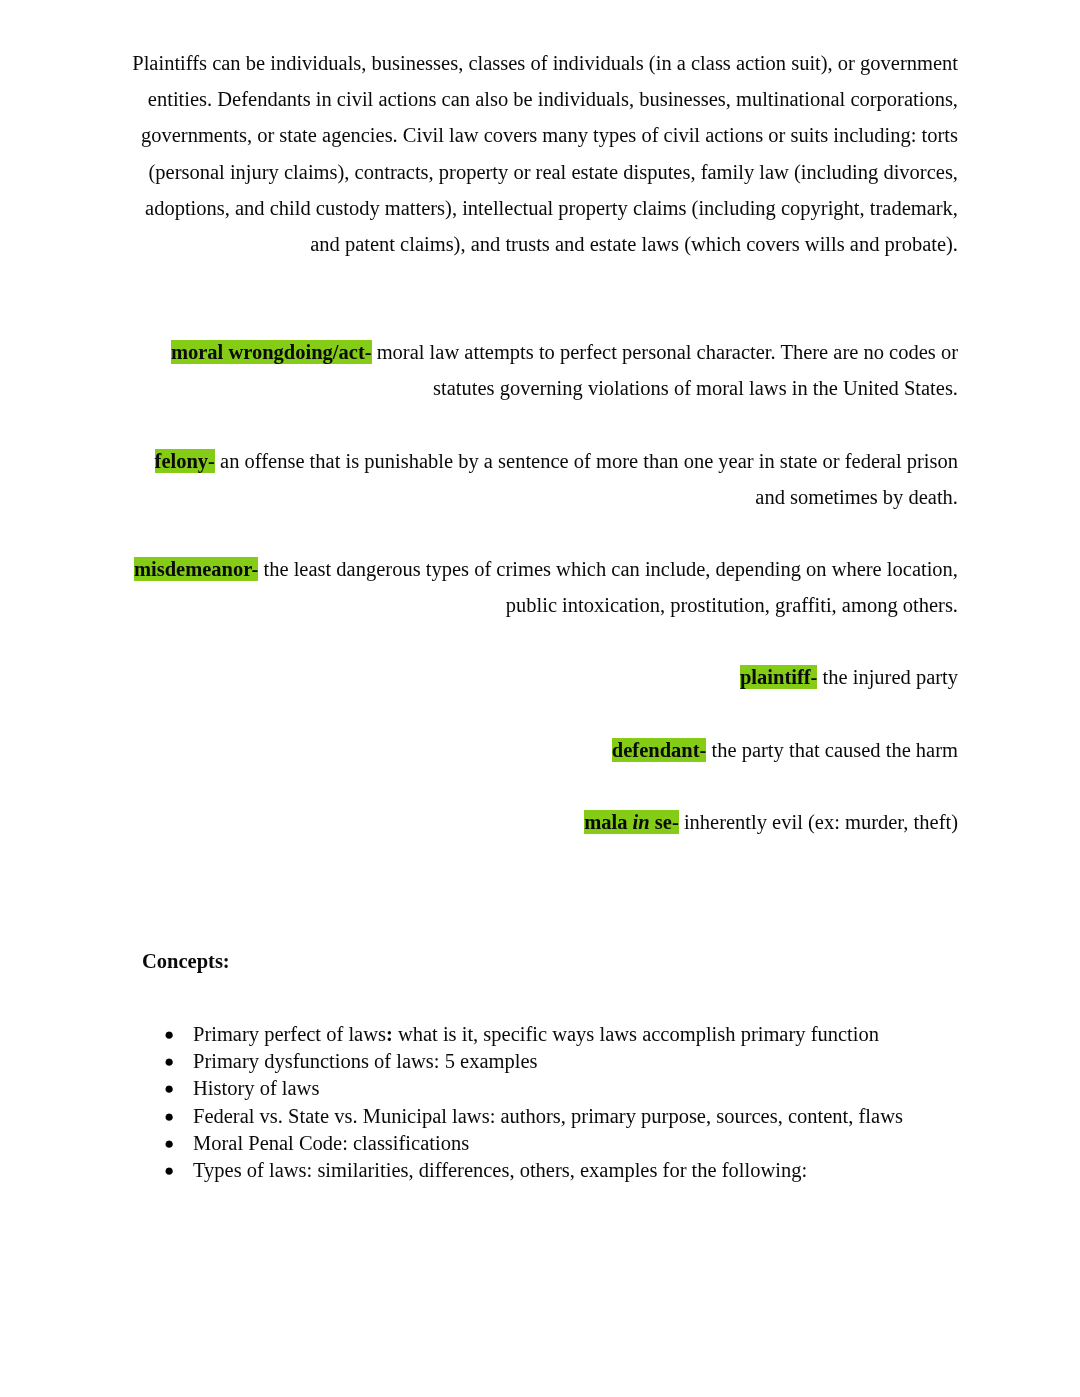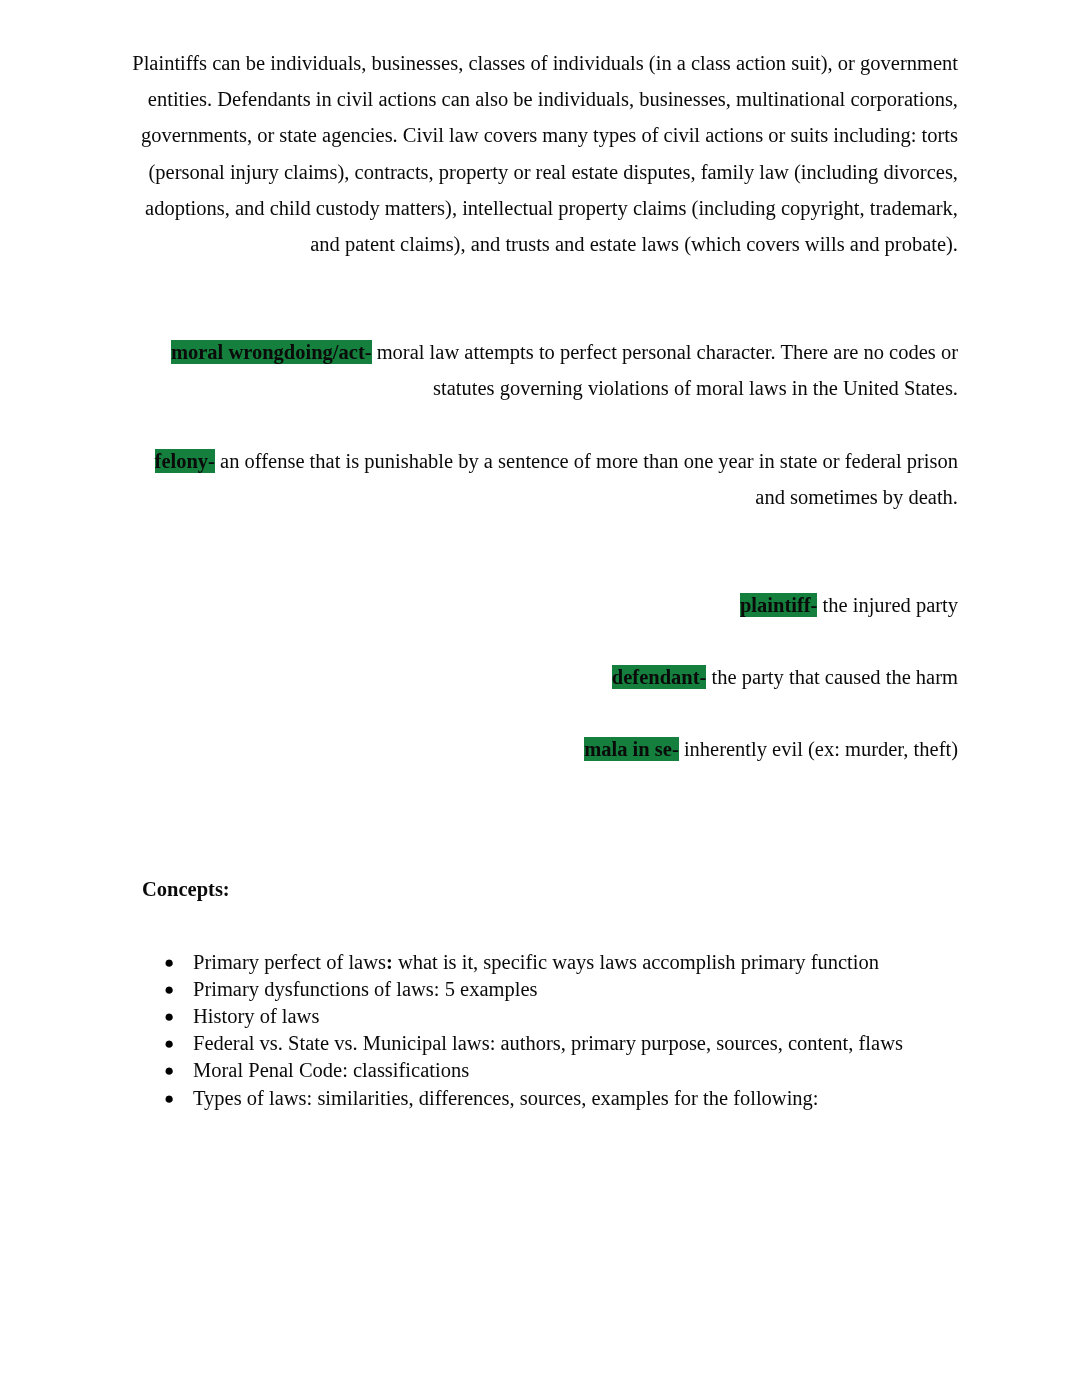--- a/index.html
+++ b/index.html
@@ -32,27 +32,28 @@
     line-height: 36.2px;
     text-align: right;
     color: #0a0a0a;
   }
   .gap-large { height: 72px; }
   .gap-entry { height: 36px; }
   .gap-concepts { height: 54px; }
   .gap-after-concepts { height: 29px; }
 
   .term {
-    background-color: #15803d;
+    background-color: #84cc16;
     font-weight: bold;
     padding: 1px 0 1px 0;
     box-decoration-break: clone;
     -webkit-box-decoration-break: clone;
   }
   .term-italic {
+    font-style: italic;
     margin-top: 36px;
   }
   .bold { font-weight: bold; }
 
   h2.concepts-heading {
     margin: 16px;
     font-size: 20.5px;
     line-height: 30px;
     font-weight: bold;
     color: #0a0a0a;
@@ -89,20 +90,21 @@
     <div class="gap-large"></div>
 
     <p class="para"><span class="term">moral wrongdoing/act-</span><span> moral law attempts to perfect personal character. There are no codes or statutes governing violations of moral laws in the United States.</span></p>
 
     <div class="gap-entry"></div>
 
     <p class="para"><span class="term">felony-</span><span> an offense that is punishable by a sentence of more than one year in state or federal prison and sometimes by death.</span></p>
 
     <div class="gap-entry"></div>
 
+    <p class="para"><span class="term">misdemeanor-</span><span> the least dangerous types of crimes which can include, depending on where location, public intoxication, prostitution, graffiti, among others.</span></p>
 
     <div class="gap-entry"></div>
 
     <p class="para"><span class="term">plaintiff-</span><span> the injured party</span></p>
 
     <div class="gap-entry"></div>
 
     <p class="para"><span class="term">defendant-</span><span> the party that caused the harm</span></p>
 
     <div class="gap-entry"></div>
@@ -117,17 +119,17 @@
     <h2 class="concepts-heading">Concepts:</h2>
 
     <div class="gap-after-concepts"></div>
 
     <ul class="concept-list">
       <li><span class="bullet">●</span><span><span>Primary perfect of laws</span><span class="bold">:</span><span> what is it, specific ways laws accomplish primary function</span></span></li>
       <li><span class="bullet">●</span><span>Primary dysfunctions of laws: 5 examples</span></li>
       <li><span class="bullet">●</span><span>History of laws</span></li>
       <li><span class="bullet">●</span><span>Federal vs. State vs. Municipal laws: authors, primary purpose, sources, content, flaws</span></li>
       <li><span class="bullet">●</span><span>Moral Penal Code: classifications</span></li>
-      <li><span class="bullet">●</span><span>Types of laws: similarities, differences, sources, examples for the following:</span></li>
+      <li><span class="bullet">●</span><span>Types of laws: similarities, differences, others, examples for the following:</span></li>
     </ul>
 
   </div>
 </div>
 
 </body></html>

